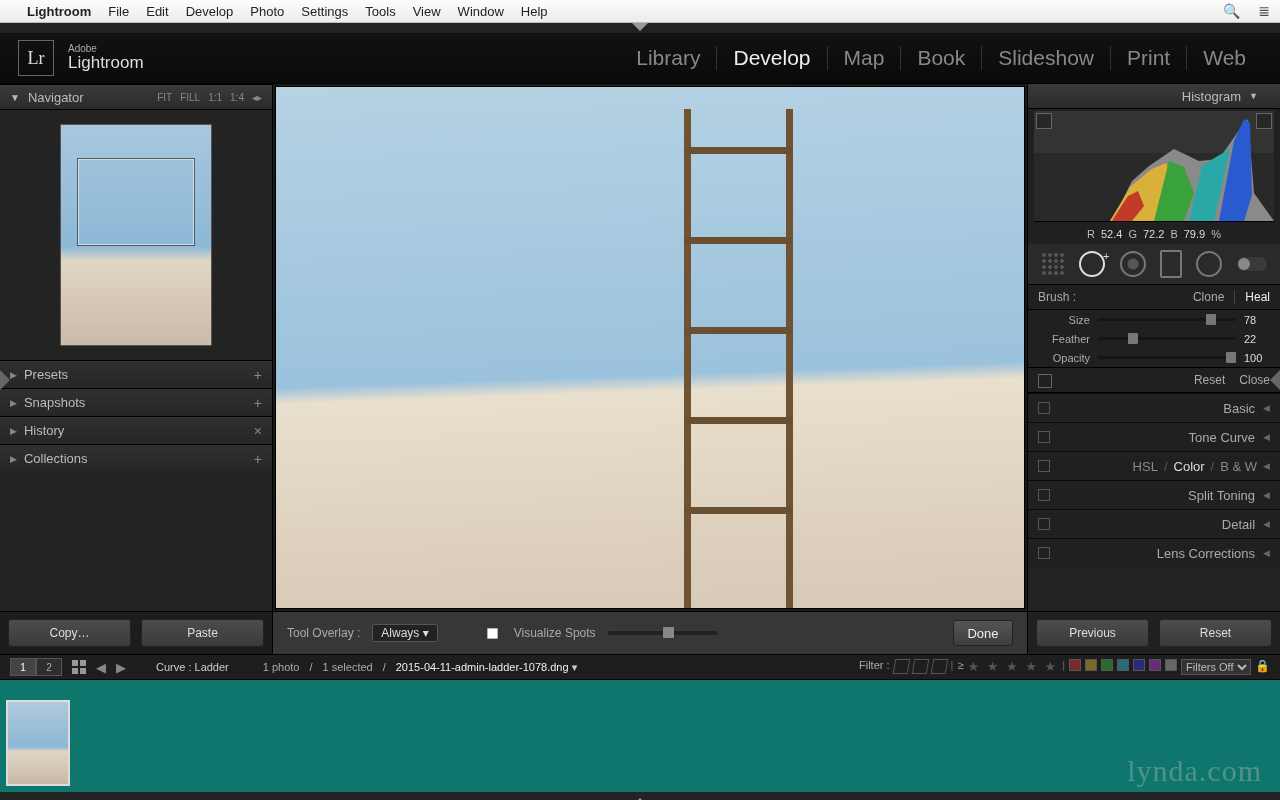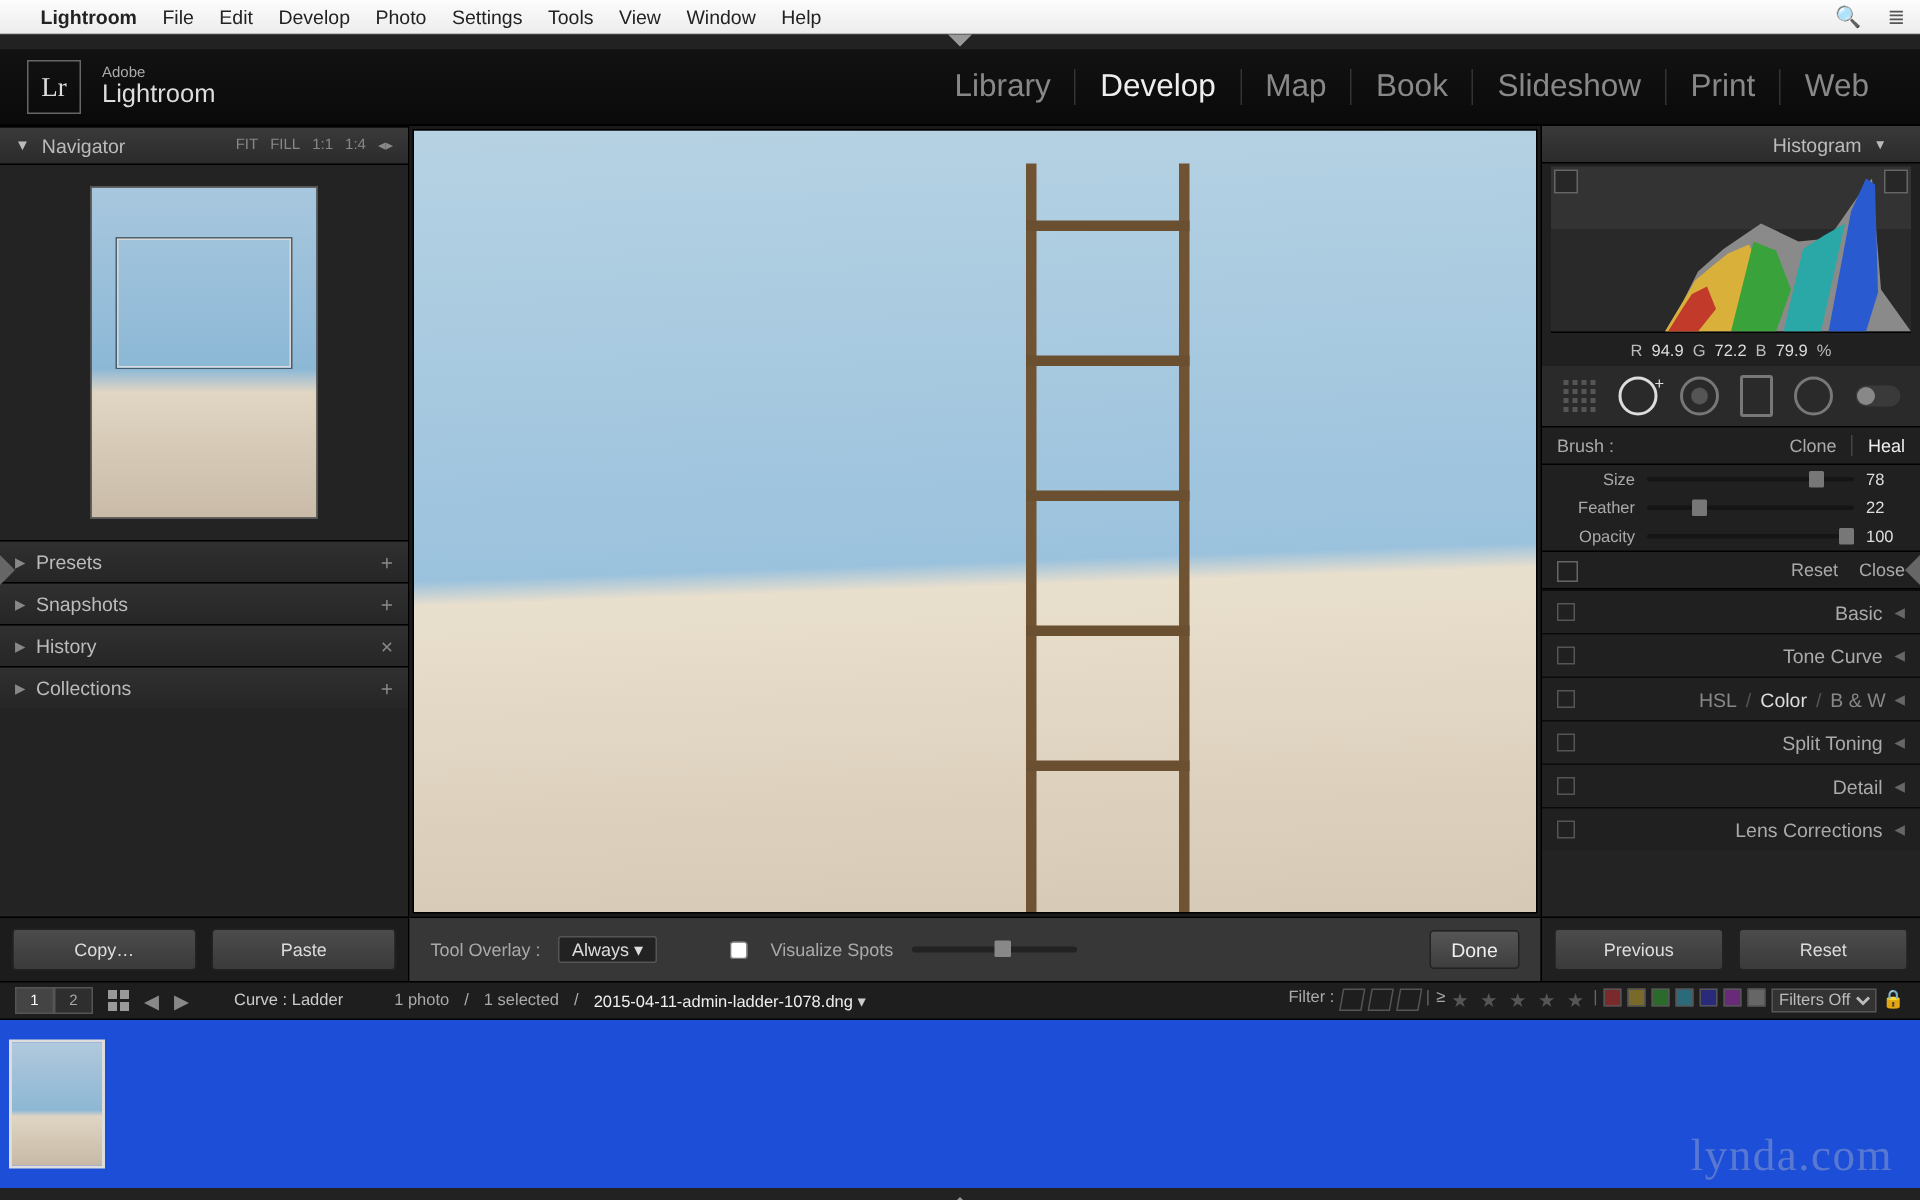--- a/index.html
+++ b/index.html
@@ -102,21 +102,21 @@
 #infobar .grid-ico{width:14px;height:14px;display:inline-block;background:linear-gradient(#999,#999) 0 0/6px 6px no-repeat,linear-gradient(#999,#999) 8px 0/6px 6px no-repeat,linear-gradient(#999,#999) 0 8px/6px 6px no-repeat,linear-gradient(#999,#999) 8px 8px/6px 6px no-repeat}
 #infobar .arrow-ico{font-size:13px;color:#888}
 #infobar .crumbs{color:#ccc}
 #infobar .crumbs .file{color:#eee}
 #infobar .right{margin-left:auto;display:flex;gap:4px}
 #infobar .flag{width:13px;height:13px;border:1px solid #555;transform:skew(-10deg)}
 #infobar .stars{color:#555;letter-spacing:2px;font-size:13px}
 #infobar .swatch{width:10px;height:10px;border:1px solid #555}
 #infobar select{background:#333;border:1px solid #555;color:#bbb;font-size:11px}
 
-#film{height:100px;background:#1d4ed8;display:flex;align-items:center;padding:6px;gap:8px;position:relative}
+#film{height:100px;background:#0f766e;display:flex;align-items:flex-end;padding:6px;gap:8px;position:relative}
 .thumb{width:60px;height:82px;border:2px solid #ddd;background:linear-gradient(180deg,#b0c9dd 0%,#8eb7d4 55%,#e0d5c4 60%,#c7b9a5 100%)}
 #film .watermark{position:absolute;right:18px;bottom:4px;font-family:"Times New Roman",serif;font-size:30px;color:rgba(200,200,200,.35);letter-spacing:1px}
 
 #botchrome{height:14px;background:#222;position:relative}
 #botchrome .arrow{position:absolute;left:50%;bottom:0;width:0;height:0;border-left:8px solid transparent;border-right:8px solid transparent;border-bottom:8px solid #999;transform:translateX(-50%)}
 
 .edge-tri{position:absolute;width:0;height:0;z-index:50}
 .edge-tri.l{left:0;top:370px;border-top:10px solid transparent;border-bottom:10px solid transparent;border-left:10px solid #666}
 .edge-tri.r{right:0;top:370px;border-top:10px solid transparent;border-bottom:10px solid transparent;border-right:10px solid #666}
 </style>
@@ -253,21 +253,21 @@
         <path d="M0,110 L76,110 L88,90 L98,70 L115,55 L140,38 L165,50 L185,48 L208,15 L214,8 L220,82 L240,110 Z" fill="#8a8a8a"></path>
         <path d="M76,110 L88,90 L96,76 L108,66 L118,58 L132,52 L140,70 L120,110 Z" fill="#d9b13a"></path>
         <path d="M78,110 L88,94 L94,85 L104,80 L110,95 L98,110 Z" fill="#c23a2a"></path>
         <path d="M120,110 L135,50 L150,56 L160,82 L150,110 Z" fill="#3aa23a"></path>
         <path d="M155,110 L168,55 L182,46 L196,38 L180,110 Z" fill="#2aa8a8"></path>
         <path d="M185,110 L200,30 L210,8 L216,12 L218,84 L210,110 Z" fill="#2a5ad0"></path>
       </svg>
     </div>
     <div class="hist-rgb">
       <span>R</span>
-        <b>94.9</b>
+        <b>52.4</b>
       <span>G</span>
         <b>72.2</b>
       <span>B</span>
         <b>79.9</b>
       <span>%</span>
     </div>
     <div class="toolstrip">
       <div class="tcrop"></div>
       <div class="tcirc act"></div>
       <div class="tcirc" style="background:radial-gradient(circle,#555 5px,transparent 6px)"></div>

